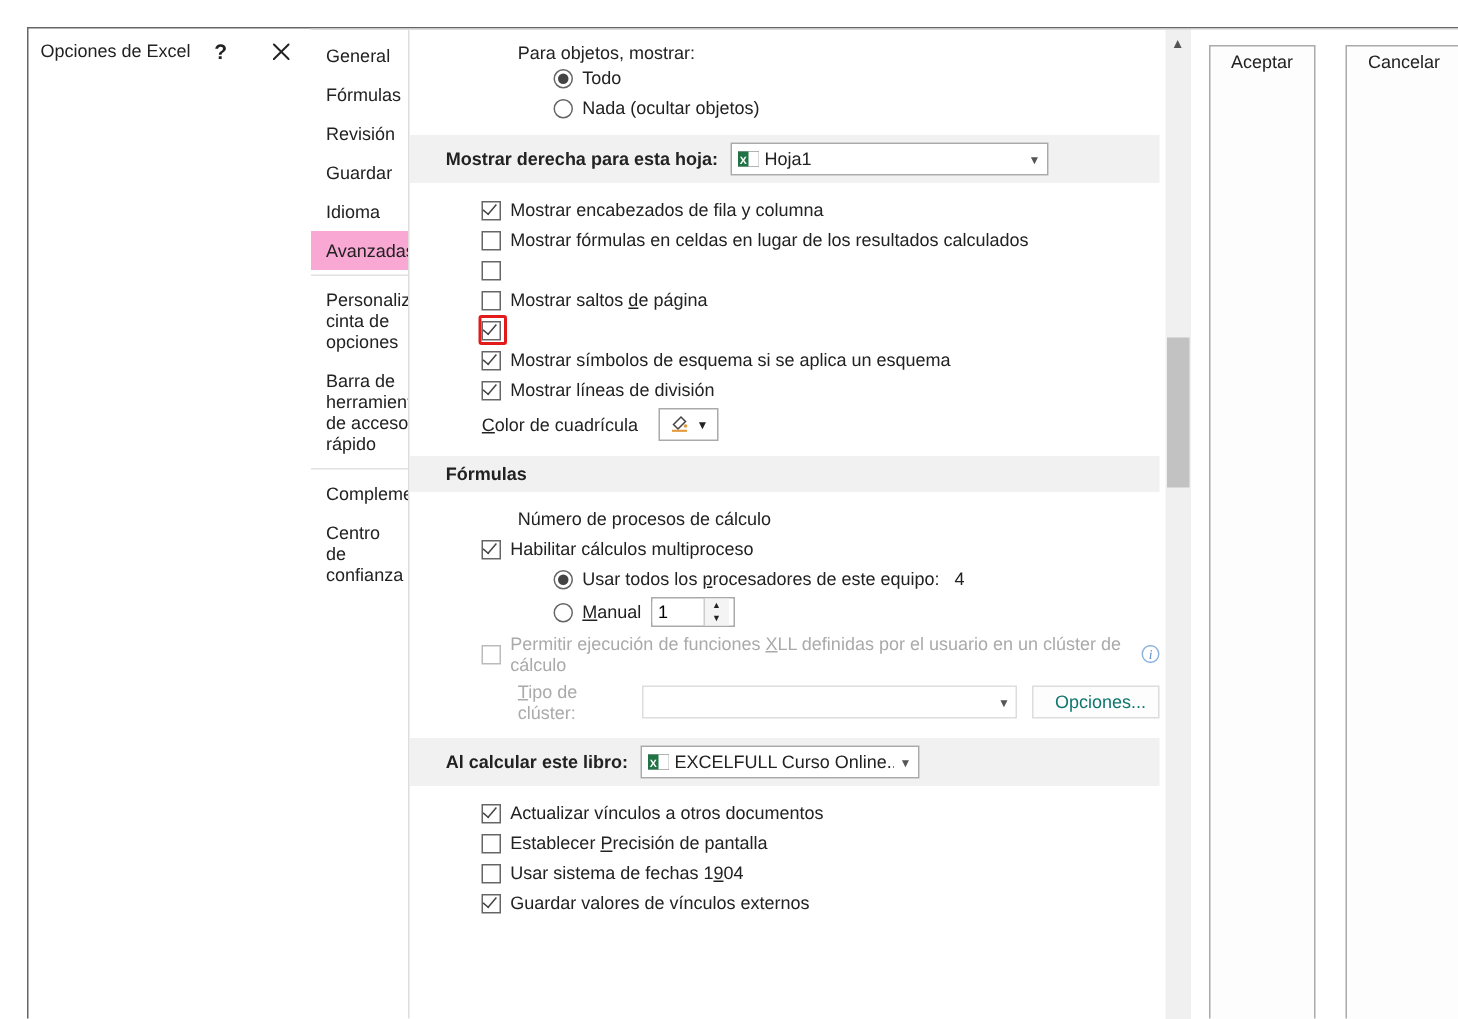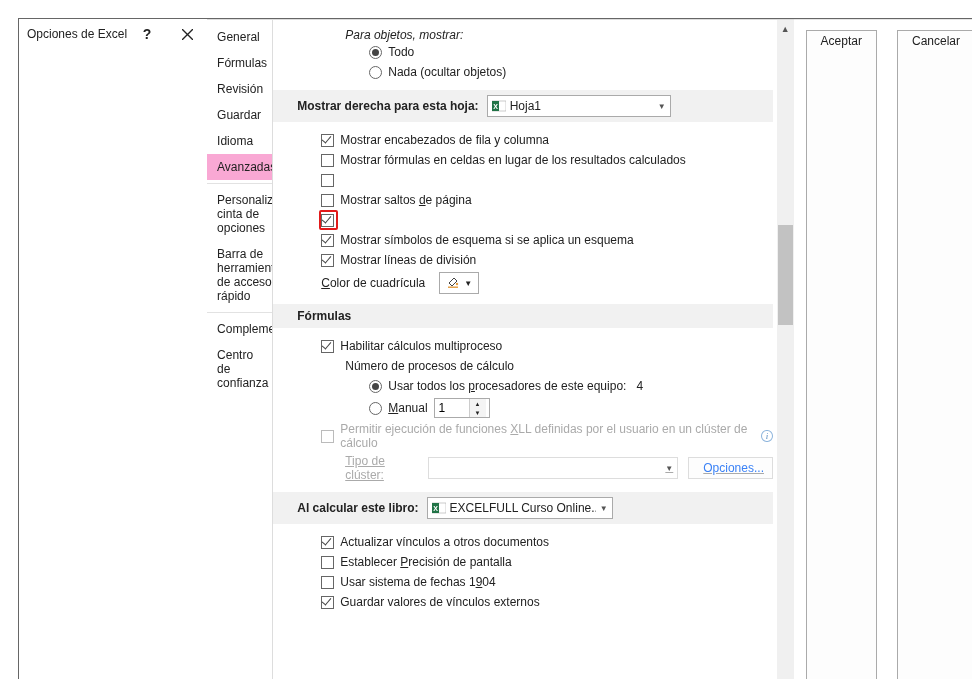--- a/index.html
+++ b/index.html
@@ -40,21 +40,21 @@
   .color-btn { border: 1px solid #aaa; padding: 2px 6px; display: inline-flex; align-items: center; gap: 4px; height: 22px; }
   .bucket-icon svg { width: 14px; height: 14px; }
   .u { text-decoration: underline; }
   .disabled-text { color: #aaa; }
   .info-icon { width: 12px; height: 12px; border: 1px solid #8cb4dc; border-radius: 50%; display: inline-flex; align-items: center; justify-content: center; font-size: 9px; color: #5a8cc0; margin-left: 4px; font-style: italic; font-family: Georgia, serif; }
   .spin { border: 1px solid #aaa; height: 20px; width: 56px; display: inline-flex; align-items: center; }
   .spin input { border: none; width: 34px; font-size: 12px; padding: 0 4px; outline: none; }
   .spin .spbtns { display: flex; flex-direction: column; border-left: 1px solid #ccc; }
   .spin .sp { height: 9px; width: 16px; font-size: 6px; display: flex; align-items: center; justify-content: center; background: #f4f4f4; cursor: pointer; }
   .btn { border: 1px solid #aaa; padding: 3px 14px; background: #fdfdfd; min-width: 70px; text-align: center; cursor: pointer; }
-  .btn.disabled { color: #3b82f6; border-color: #ddd; cursor: default; }
+  .btn.disabled { color: #0f766e; border-color: #ddd; cursor: default; }
   .footer { display: flex; justify-content: flex-end; gap: 20px; padding: 10px 12px; border-top: 1px solid #e6e6e6; }
 </style>
 </head>
 <body>
 
 <div class="window">
   <div class="titlebar">
     <div class="titlebar-title">Opciones de Excel</div>
     <div class="titlebar-btns">
       <div class="titlebar-btn help-btn">?</div>
@@ -99,33 +99,33 @@
           <span>Complementos</span>
         </div>
       <div class="sidebar-item">
           <span>Centro de confianza</span>
         </div>
     </div>
 
     <div class="main">
       <div class="main-scroll">
 
-        <div style="padding-left:48px;font-style:italic;">Para objetos, mostrar:</div>
+        <div style="padding-left:48px;">Para objetos, mostrar:</div>
         <div class="row sub2">
           <span class="radio selected"></span>
           <span>Todo</span>
         </div>
         <div class="row sub2">
           <span class="radio"></span>
           <span>Nada (ocultar objetos)</span>
         </div>
 
         <div class="section-header">
           <span>Mostrar derecha para esta hoja:</span>
-          <span class="combo" style="width:184px;font-weight:normal;">
+          <span class="combo" style="width:212px;font-weight:normal;">
             <span class="excel-icon">
               <svg viewBox="0 0 14 14">
                   <rect x="0" y="2" width="14" height="10" fill="#fff" stroke="#999" stroke-width="0.5"></rect>
                   <rect x="0" y="2" width="7" height="10" fill="#217346"></rect>
                   <text x="3.5" y="10" text-anchor="middle" fill="#fff" font-size="7" font-weight="bold">X</text>
                 </svg>
             </span>
             <span>Hoja1</span>
             <span class="dd">▼</span>
           </span>
@@ -166,46 +166,46 @@
                   <circle cx="11" cy="9" r="1.2" fill="#e39a3c"></circle>
                   <rect x="2" y="11.5" width="10" height="1.4" fill="#e39a3c"></rect>
                 </svg>
             </span>
             <span style="font-size:8px;">▼</span>
           </span>
         </div>
 
         <div class="section-header">Fórmulas</div>
 
+        <div class="row sub1">Número de procesos de cálculo</div>
         <div class="row">
           <span class="chk checked"></span>
           <span>Habilitar cálculos multiproceso</span>
         </div>
-        <div class="row sub1">Número de procesos de cálculo</div>
         <div class="row sub2">
           <span class="radio selected"></span>
           <span><span>Usar todos los </span><span class="u">p</span><span>rocesadores de este equipo:</span>&nbsp;&nbsp;&nbsp;<span>4</span></span>
         </div>
         <div class="row sub2">
           <span class="radio"></span>
           <span><span class="u">M</span><span>anual</span></span>
           <span class="spin">
             <input value="1" style="">
             <span class="spbtns">
                 <span class="sp">▲</span>
                 <span class="sp">▼</span>
               </span>
           </span>
         </div>
         <div class="row disabled-text">
           <span class="chk disabled"></span>
           <span><span>Permitir ejecución de funciones </span><span class="u">X</span><span>LL definidas por el usuario en un clúster de cálculo</span></span>
           <span class="info-icon">i</span>
         </div>
-        <div class="row disabled-text" style="gap:10px; padding-left:48px;text-decoration:underline;">
+        <div class="row disabled-text" style="gap:10px; padding-left:48px;">
           <span><span class="u">T</span><span>ipo de clúster:</span></span>
           <span class="combo disabled" style="width:278px;">
             <span class="dd">▼</span>
           </span>
           <span class="btn disabled">Opciones...</span>
         </div>
 
         <div class="section-header">
           <span>Al calcular este libro:</span>
           <span class="combo" style="width:186px;font-weight:normal;">

